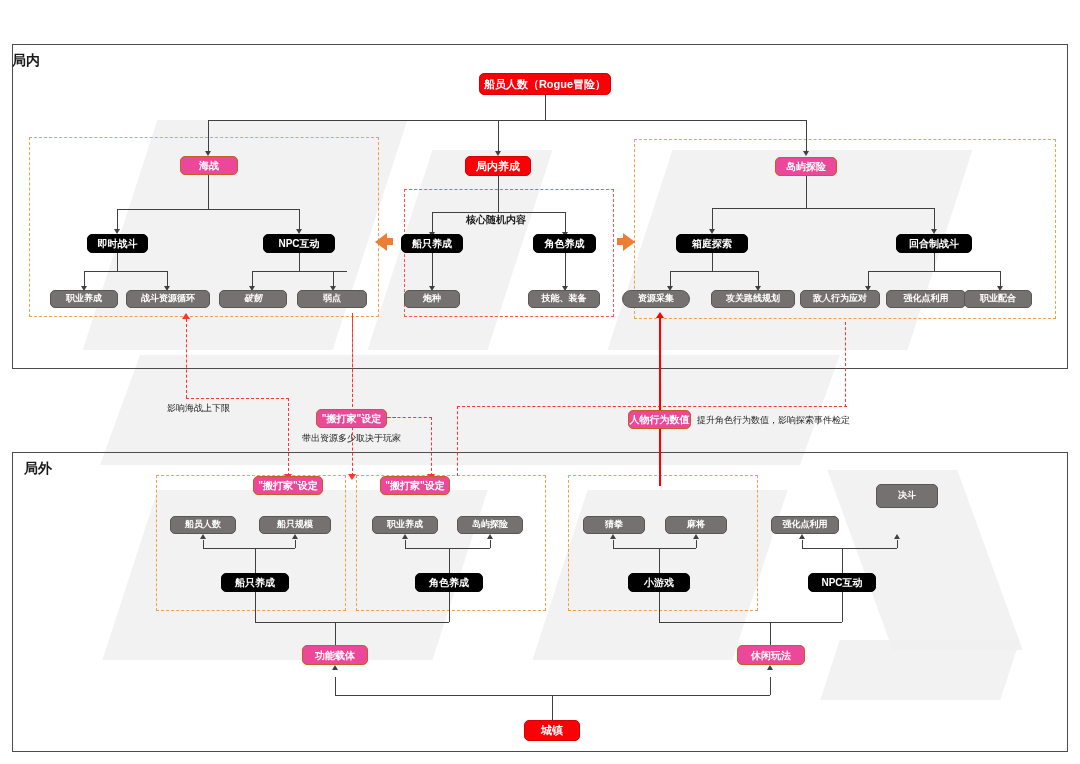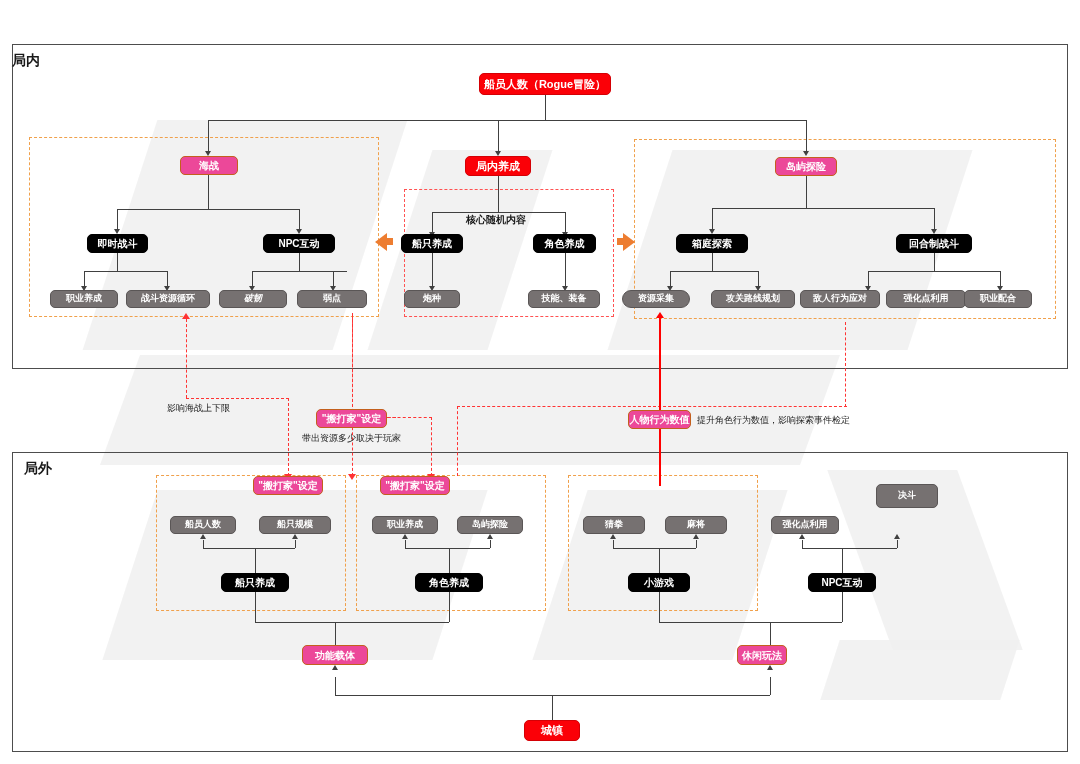--- a/index.html
+++ b/index.html
@@ -416,21 +416,21 @@
   <div class="ln v" style="left:255px;top:592px;height:30px;"></div>
   <div class="ln v" style="left:449px;top:592px;height:30px;"></div>
   <div class="ln h" style="left:255px;top:622px;width:194px;"></div>
   <div class="ln v" style="left:335px;top:622px;height:23px;"></div>
   <div class="node orange" style="left:302px;top:645px;width:66px;height:20px;">功能载体</div>
 
   <div class="ln v" style="left:659px;top:592px;height:30px;"></div>
   <div class="ln v" style="left:842px;top:592px;height:30px;"></div>
   <div class="ln h" style="left:659px;top:622px;width:183px;"></div>
   <div class="ln v" style="left:770px;top:622px;height:23px;"></div>
-  <div class="node orange" style="left:737px;top:645px;width:50px;height:20px;">休闲玩法</div>
+  <div class="node orange" style="left:737px;top:645px;width:68px;height:20px;">休闲玩法</div>
 
   <div class="ln v" style="left:335px;top:677px;height:18px;"></div>
   <div class="ar up" style="left:331.5px;top:665px;"></div>
   <div class="ln v" style="left:770px;top:677px;height:18px;"></div>
   <div class="ar up" style="left:766.5px;top:665px;"></div>
   <div class="ln h" style="left:335px;top:695px;width:435px;"></div>
   <div class="ln v" style="left:552px;top:695px;height:25px;"></div>
   <div class="node red" style="left:524px;top:720px;width:56px;height:21px;">城镇</div>
 
 </div>

